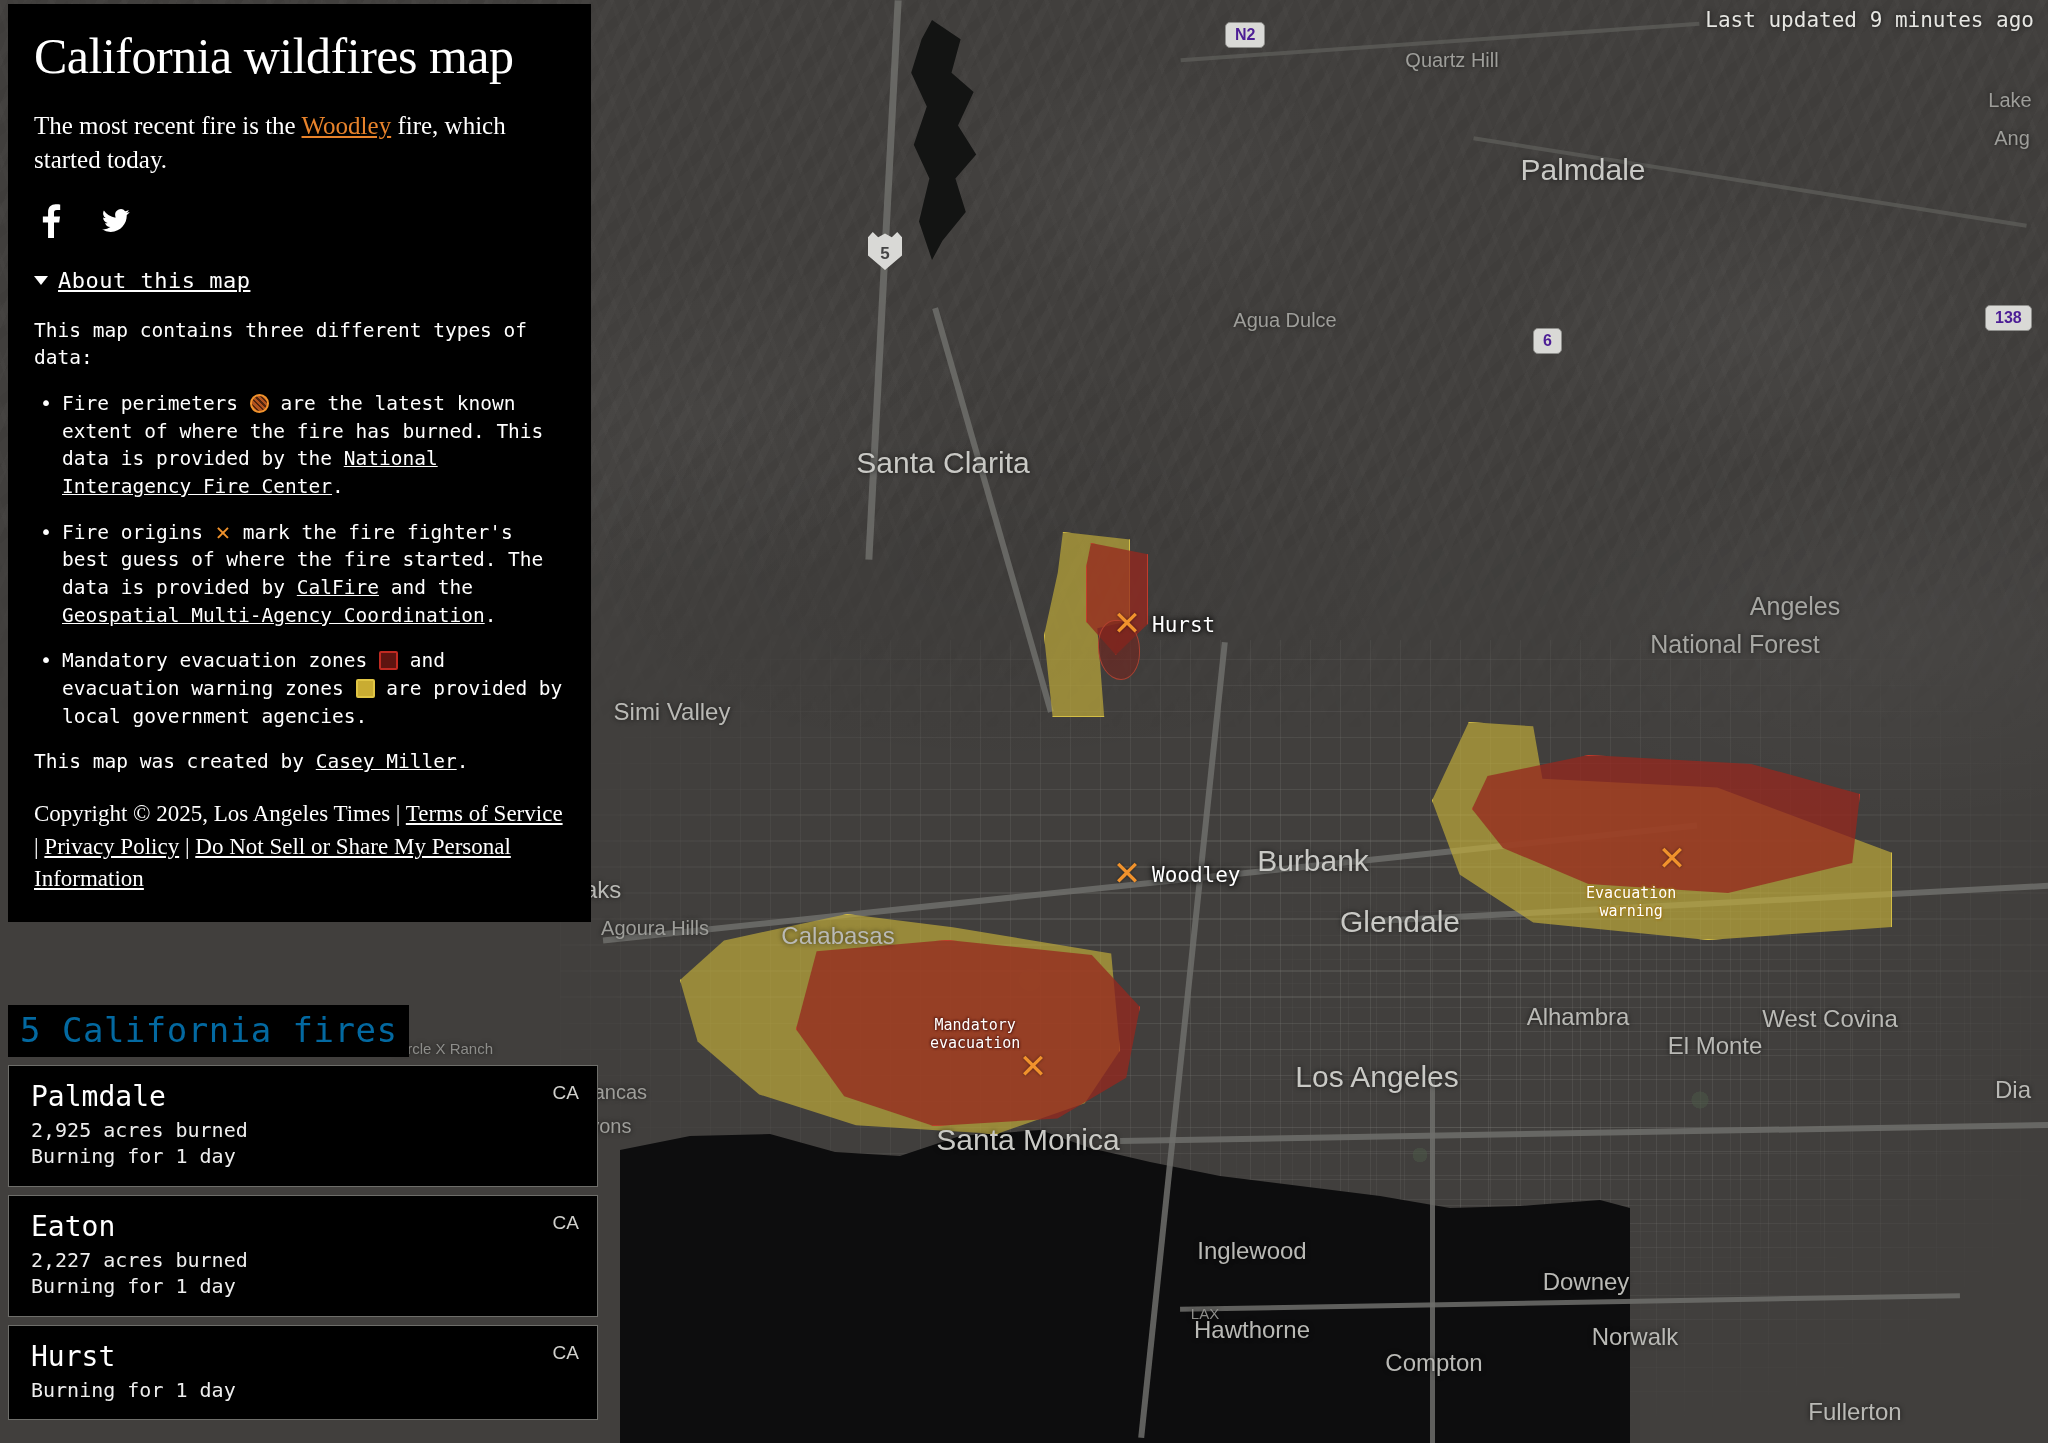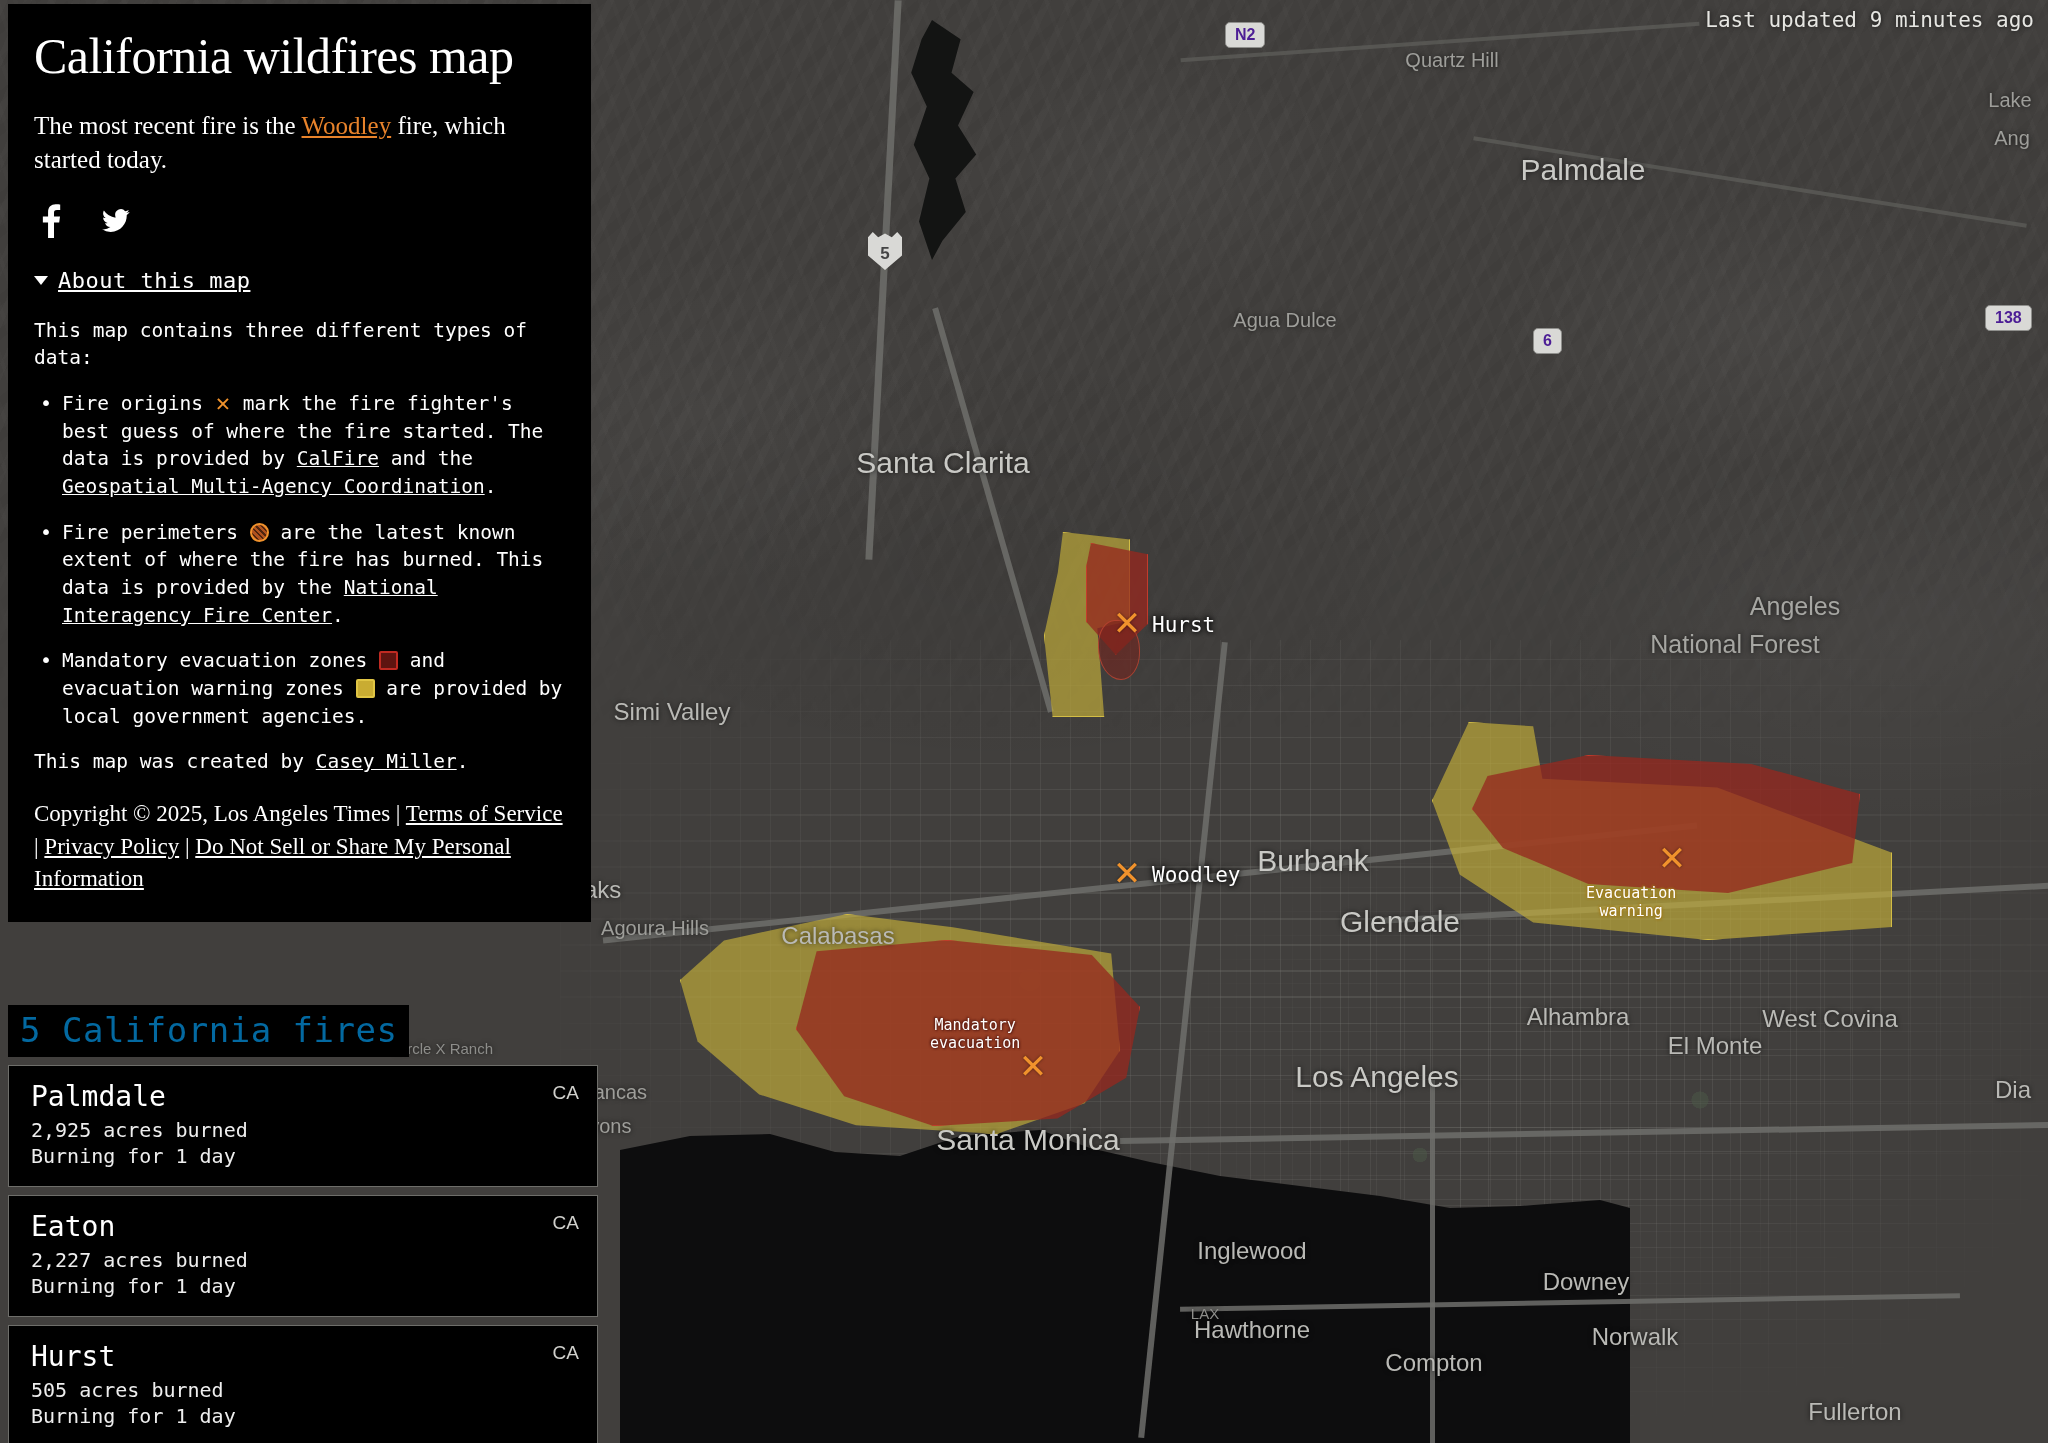--- a/index.html
+++ b/index.html
@@ -343,23 +343,23 @@
     </div>
 
     <div class="about-toggle">
       <span class="caret"></span>
       <span>About this map</span>
     </div>
 
     <div class="about-body">
       <p>This map contains three different types of data:</p>
       <ul>
+        <li><span>Fire perimeters </span><span class="ico-perim"></span><span> are the latest known extent of where the fire has burned. This data is provided by the </span><a href="#">National Interagency Fire Center</a><span>.</span></li>
+
         <li><span>Fire origins </span><span class="ico-x">✕</span><span> mark the fire fighter's best guess of where the fire started. The data is provided by </span><a href="#">CalFire</a><span> and the </span><a href="#">Geospatial Multi-Agency Coordination</a><span>.</span></li>
-
-        <li><span>Fire perimeters </span><span class="ico-perim"></span><span> are the latest known extent of where the fire has burned. This data is provided by the </span><a href="#">National Interagency Fire Center</a><span>.</span></li>
 
         <li><span>Mandatory evacuation zones </span><span class="sw mand"></span><span> and evacuation warning zones </span><span class="sw warn"></span><span> are provided by local government agencies.</span></li>
       </ul>
       <p><span>This map was created by </span><a href="#">Casey Miller</a><span>.</span></p>
     </div>
 
     <div class="copyright"><span>Copyright © 2025, Los Angeles Times | </span><a href="#">Terms of Service</a><span> | </span><a href="#">Privacy Policy</a><span> | </span><a href="#">Do Not Sell or Share My Personal Information</a></div>
   </div>
 
   <div class="fires">
@@ -372,20 +372,19 @@
           <div class="state">CA</div>
         </div>
         <div class="fire-card">
           <div class="name">Eaton</div>
           <div class="meta">2,227 acres burned</div>
           <div class="meta">Burning for 1 day</div>
           <div class="state">CA</div>
         </div>
         <div class="fire-card">
           <div class="name">Hurst</div>
-          <div class="meta">505 acres burned</div>
           <div class="meta">Burning for 1 day</div>
           <div class="state">CA</div>
         </div>
       </div>
   </div>
 
 </div>
 
 </body></html>

